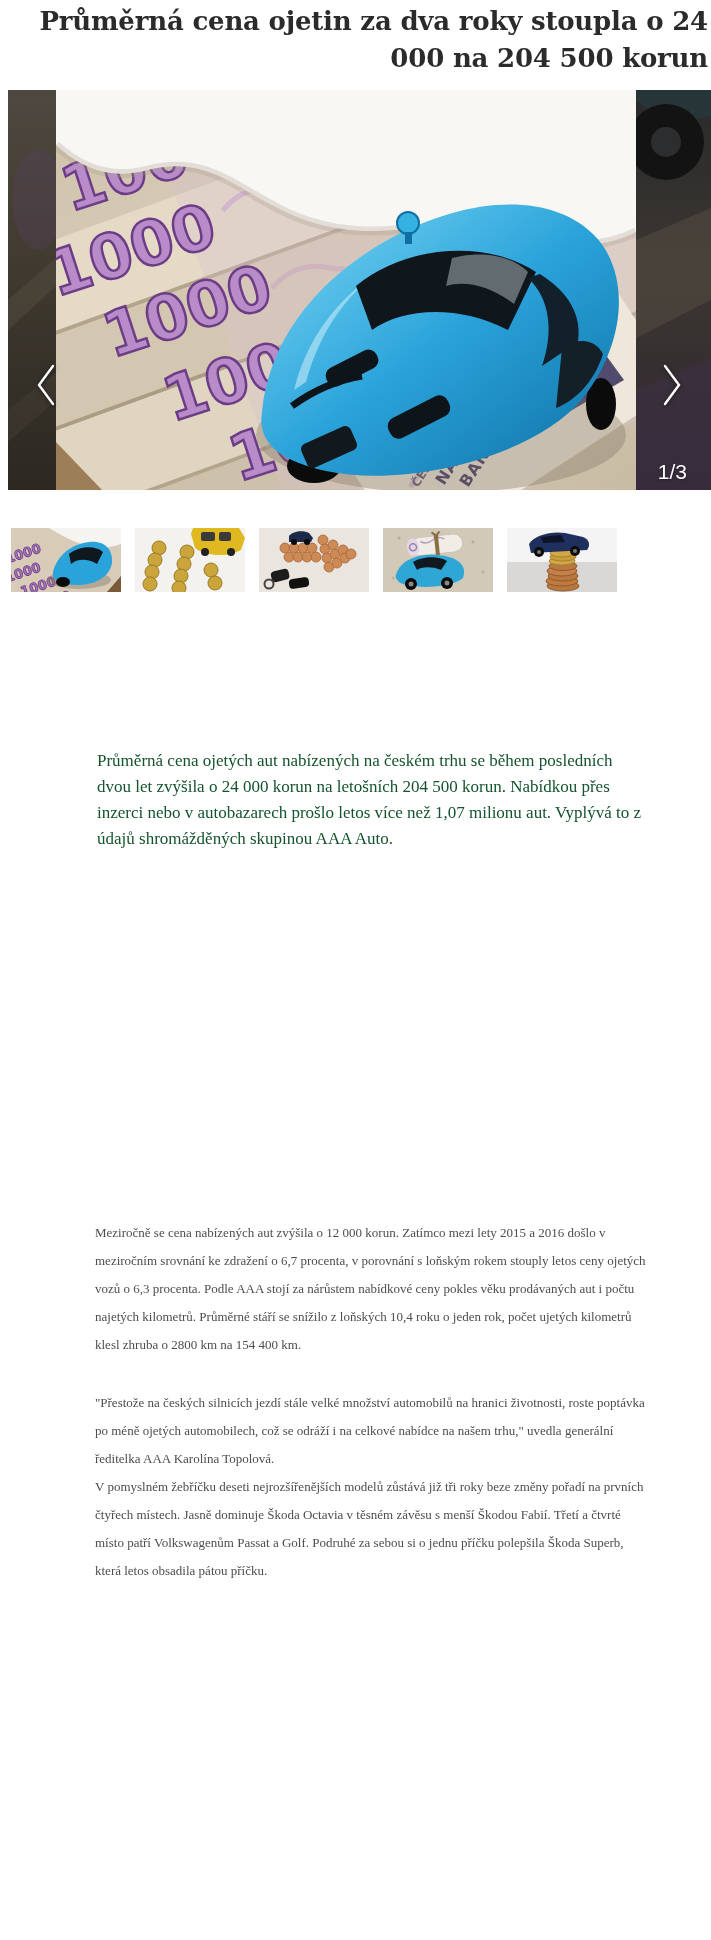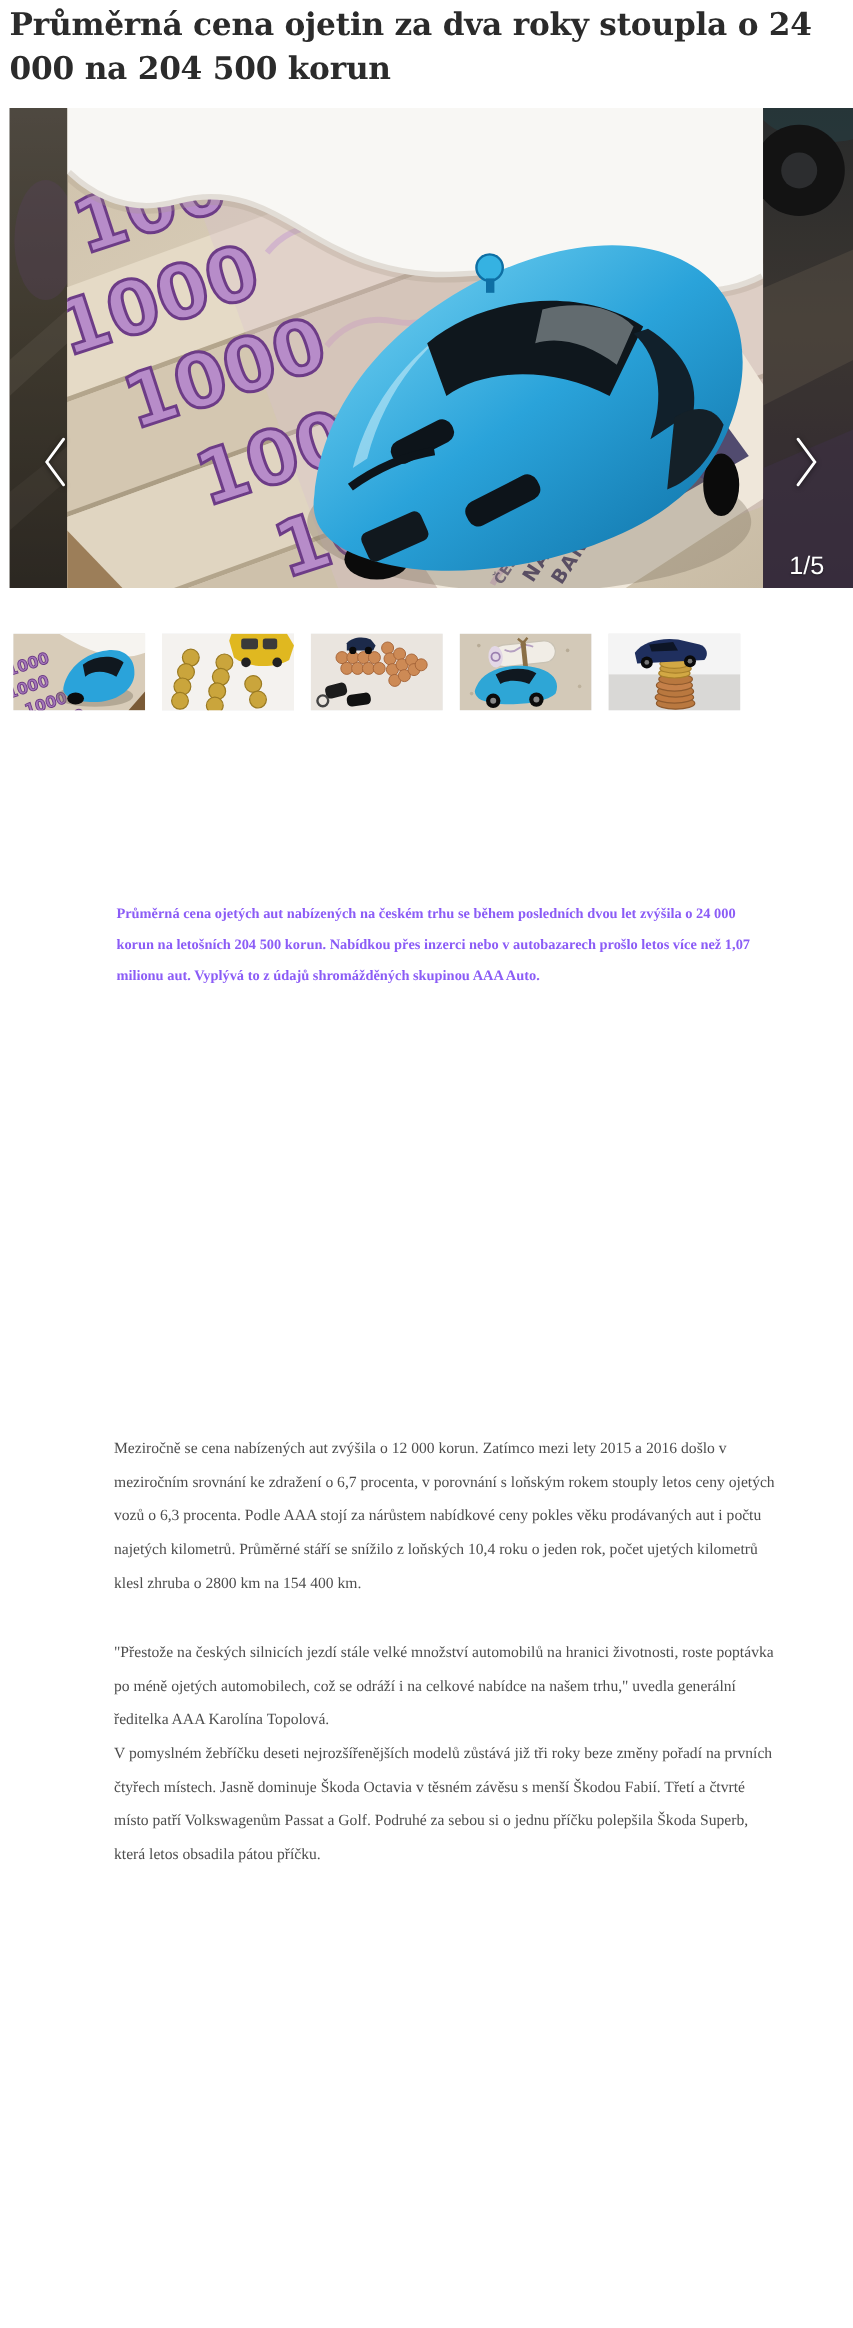--- a/index.html
+++ b/index.html
@@ -7,21 +7,21 @@
     width:711px;height:1940px;overflow:hidden;background:#ffffff;
     font-family:"Liberation Serif",serif;
   }
   .page{position:relative;width:711px;}
 
   
   h1.article-title{
     margin:0;padding:3px 4px 0 8px;width:700px;
     font-family:"DejaVu Serif",serif;
     font-size:26px;line-height:37px;font-weight:700;
-    color:#2b2b2b;letter-spacing:-0.2px;
+    color:#2b2b2b;letter-spacing:-0.2px;text-align:right;
   }
 
   
   .carousel{
     position:relative;margin:13px 0 0 8px;width:703px;height:400px;
     background:#3a352d;overflow:hidden;
   }
   .carousel .strip{position:absolute;top:0;height:400px;cursor:pointer;}
   .carousel .strip.left{left:0;width:48px;}
   .carousel .strip.right{left:628px;width:75px;}
@@ -44,21 +44,21 @@
   .thumbs{display:flex;gap:14px;margin:38px 0 0 11px;}
   .thumb{
     width:110px;height:64px;overflow:hidden;flex:0 0 auto;
     cursor:pointer;background:#eee;
   }
   .thumb svg{display:block;width:100%;height:100%;}
 
   
   p.perex{
     margin:156px 0 0 97px;width:548px;
-    font-size:12px;line-height:26px;font-weight:700;color:#8b5cf6;
+    font-size:17px;line-height:26px;font-weight:400;color:#14532d;
   }
   p.bodytext{
     margin:0 0 0 95px;width:553px;
     font-size:13px;line-height:28px;font-weight:400;color:#4d4d4d;
   }
   p.bodytext.p1{margin-top:367px;}
   p.bodytext.p2{margin-top:30px;}
   p.bodytext.p3{}
 </style>
 </head>
@@ -194,21 +194,21 @@
       <svg width="28" height="46" viewBox="0 0 28 46">
         <polyline points="21,4 7,23 21,42" fill="none" stroke="#ffffff" stroke-width="2.4" stroke-linecap="round"></polyline>
       </svg>
     </button>
     <button class="carousel-nav next" aria-label="next">
       <svg width="28" height="46" viewBox="0 0 28 46">
         <polyline points="7,4 21,23 7,42" fill="none" stroke="#ffffff" stroke-width="2.4" stroke-linecap="round"></polyline>
       </svg>
     </button>
 
-    <div class="carousel-counter">1/5</div>
+    <div class="carousel-counter">1/3</div>
   </div>
 
   <div class="thumbs">
 
     <div class="thumb" title="">
       <svg viewBox="0 0 110 64" preserveAspectRatio="none">
         <rect width="110" height="64" fill="#d8ccb9"></rect>
         <g transform="rotate(-18 40 40)" font-family="'DejaVu Sans',sans-serif" font-weight="bold" fill="#a678bb" stroke="#6d3c87" stroke-width="0.8" font-size="13">
           <text x="0" y="22">1000</text>
             <text x="-6" y="40">1000</text>

